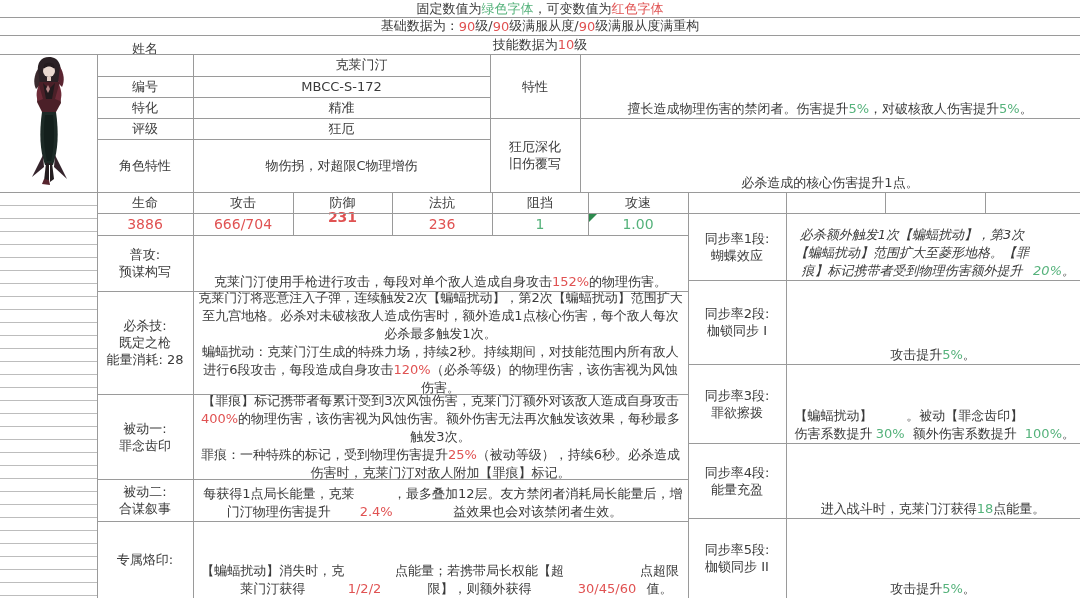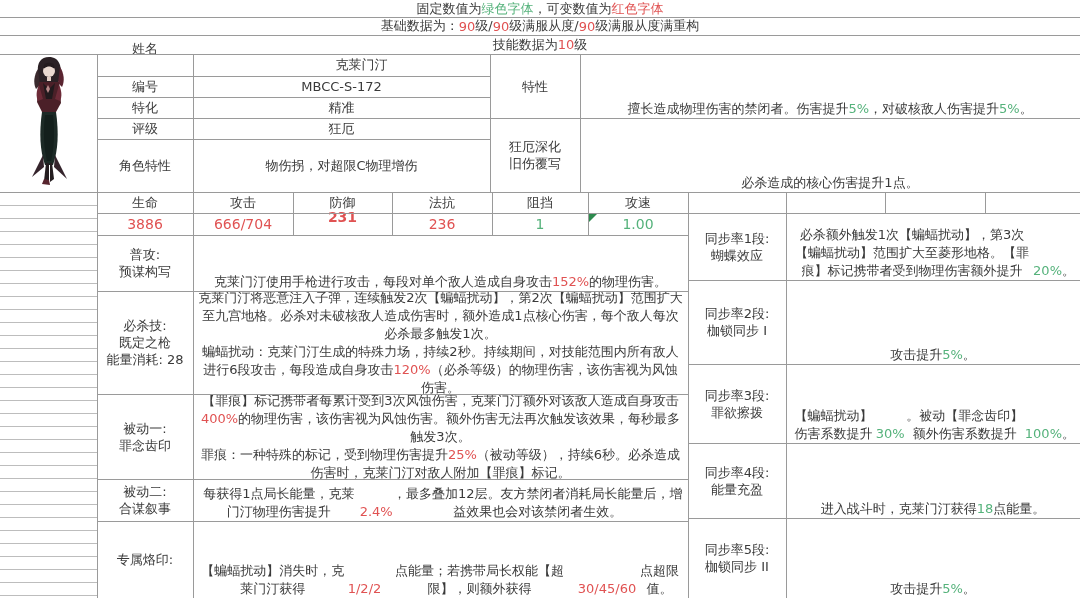--- a/index.html
+++ b/index.html
@@ -165,21 +165,21 @@
   <div class="cell desc" style="left:193px;top:521px;width:495px;height:77px;">
       <span>【蝙蝠扰动】消失时，克莱门汀获得</span>
       <span class="c-red">1/2/2</span>
       <span>点能量；若携带局长权能【超限】，则额外获得</span>
       <span class="c-red">30/45/60</span>
       <span>点超限值。</span>
     </div>
 
   <div class="cell label" style="left:688px;top:213px;width:98px;height:67px;">同步率1段:
 蝴蝶效应</div>
-  <div class="cell desc" style="left:786px;top:213px;width:294px;height:67px;">
+  <div class="cell desc" style="left:786px;top:213px;width:294px;height:67px;font-style:italic;">
       <span>必杀额外触发1次【蝙蝠扰动】，第3次【蝙蝠扰动】范围扩大至菱形地格。【罪痕】标记携带者受到物理伤害额外提升</span>
       <span class="c-green">20%</span>
       <span>。</span>
     </div>
 
   <div class="cell label" style="left:688px;top:280px;width:98px;height:84px;">同步率2段:
 枷锁同步 I</div>
   <div class="cell desc" style="left:786px;top:280px;width:294px;height:84px;">
       <span>攻击提升</span>
       <span class="c-green">5%</span>

